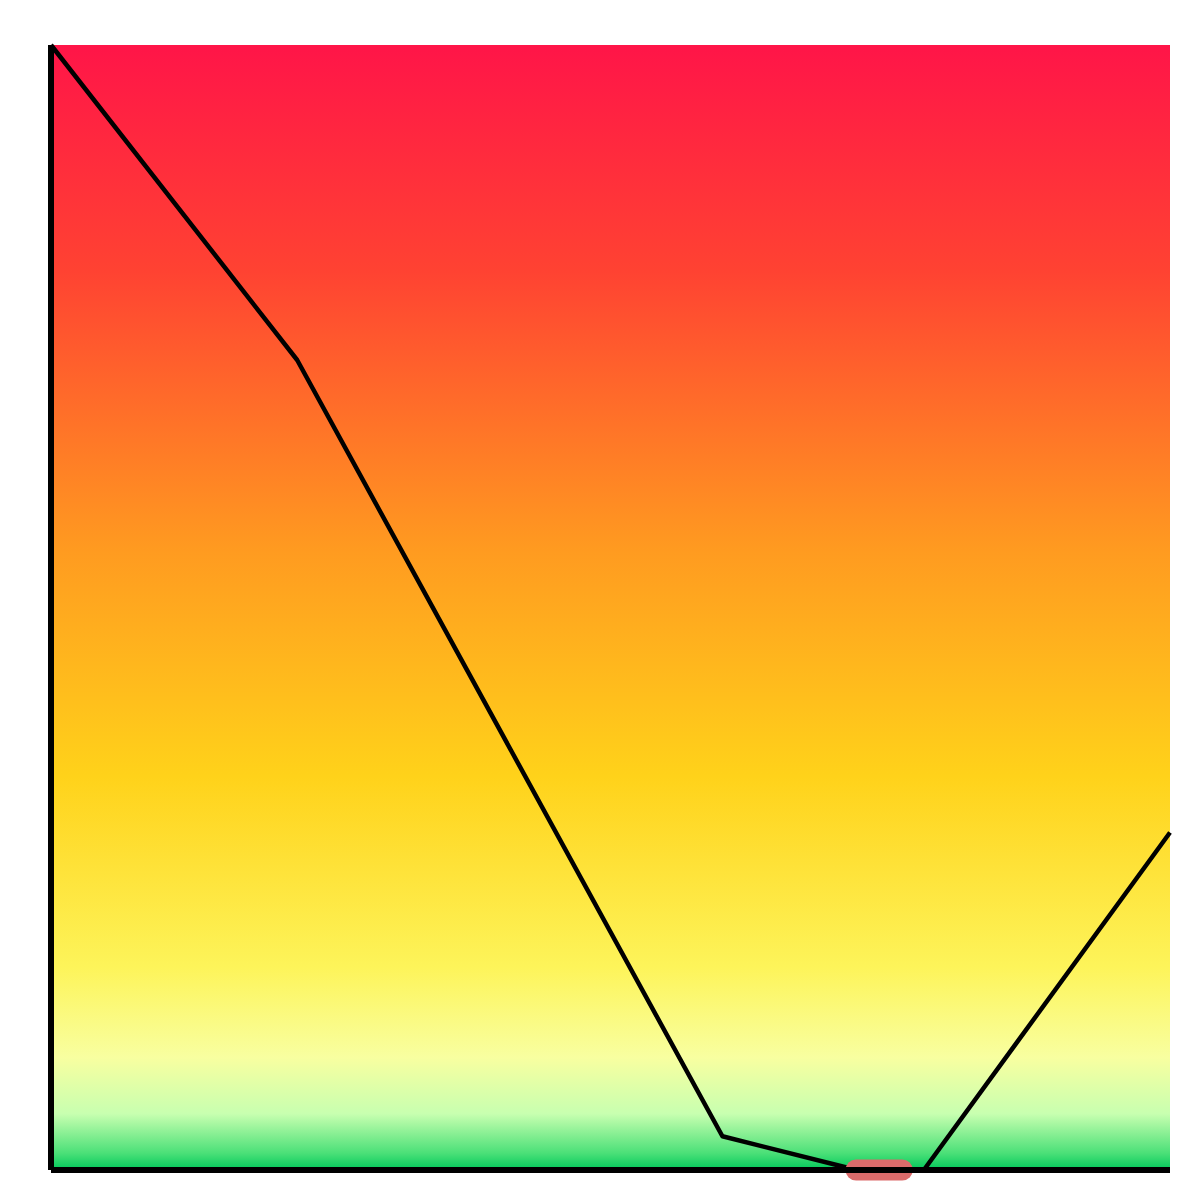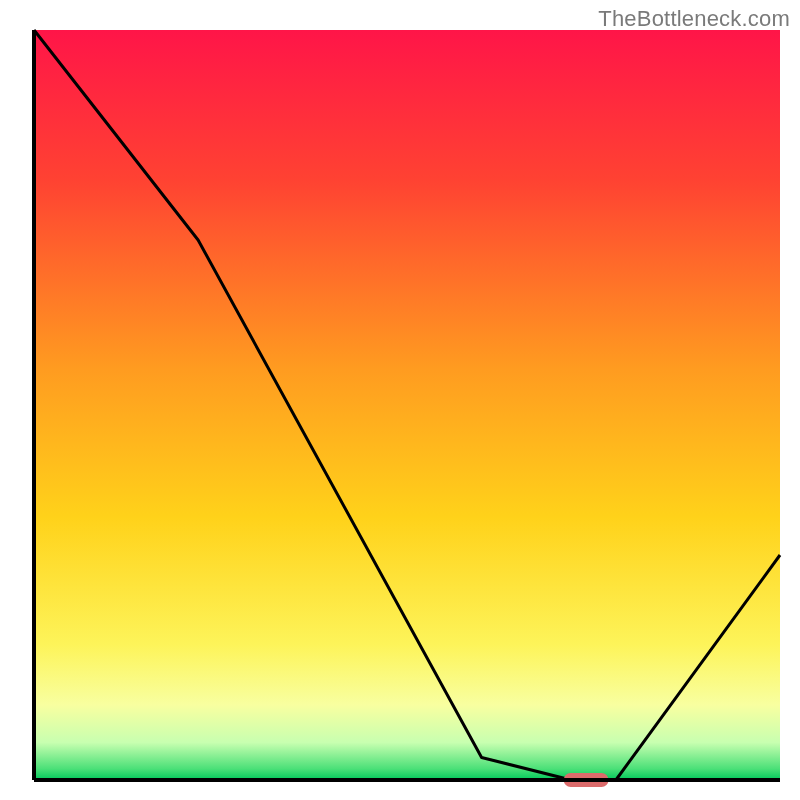--- a/index.html
+++ b/index.html
@@ -29,21 +29,20 @@
   svg {
     position: absolute;
     top: 0;
     left: 0;
   }
 </style>
 </head>
 <body>
 
 <div class="container">
-  <div class="watermark">TheBottleneck.com</div>
 
   <svg id="chart-svg" width="800" height="800" viewBox="0 0 800 800">
     <defs>
       <linearGradient id="bg-grad" x1="0" y1="0" x2="0" y2="1">
           <stop offset="0%" stop-color="#ff1548"></stop>
           <stop offset="20%" stop-color="#ff4232"></stop>
           <stop offset="45%" stop-color="#ff9b20"></stop>
           <stop offset="65%" stop-color="#ffd21a"></stop>
           <stop offset="82%" stop-color="#fdf45a"></stop>
           <stop offset="90%" stop-color="#f8ffa0"></stop>

